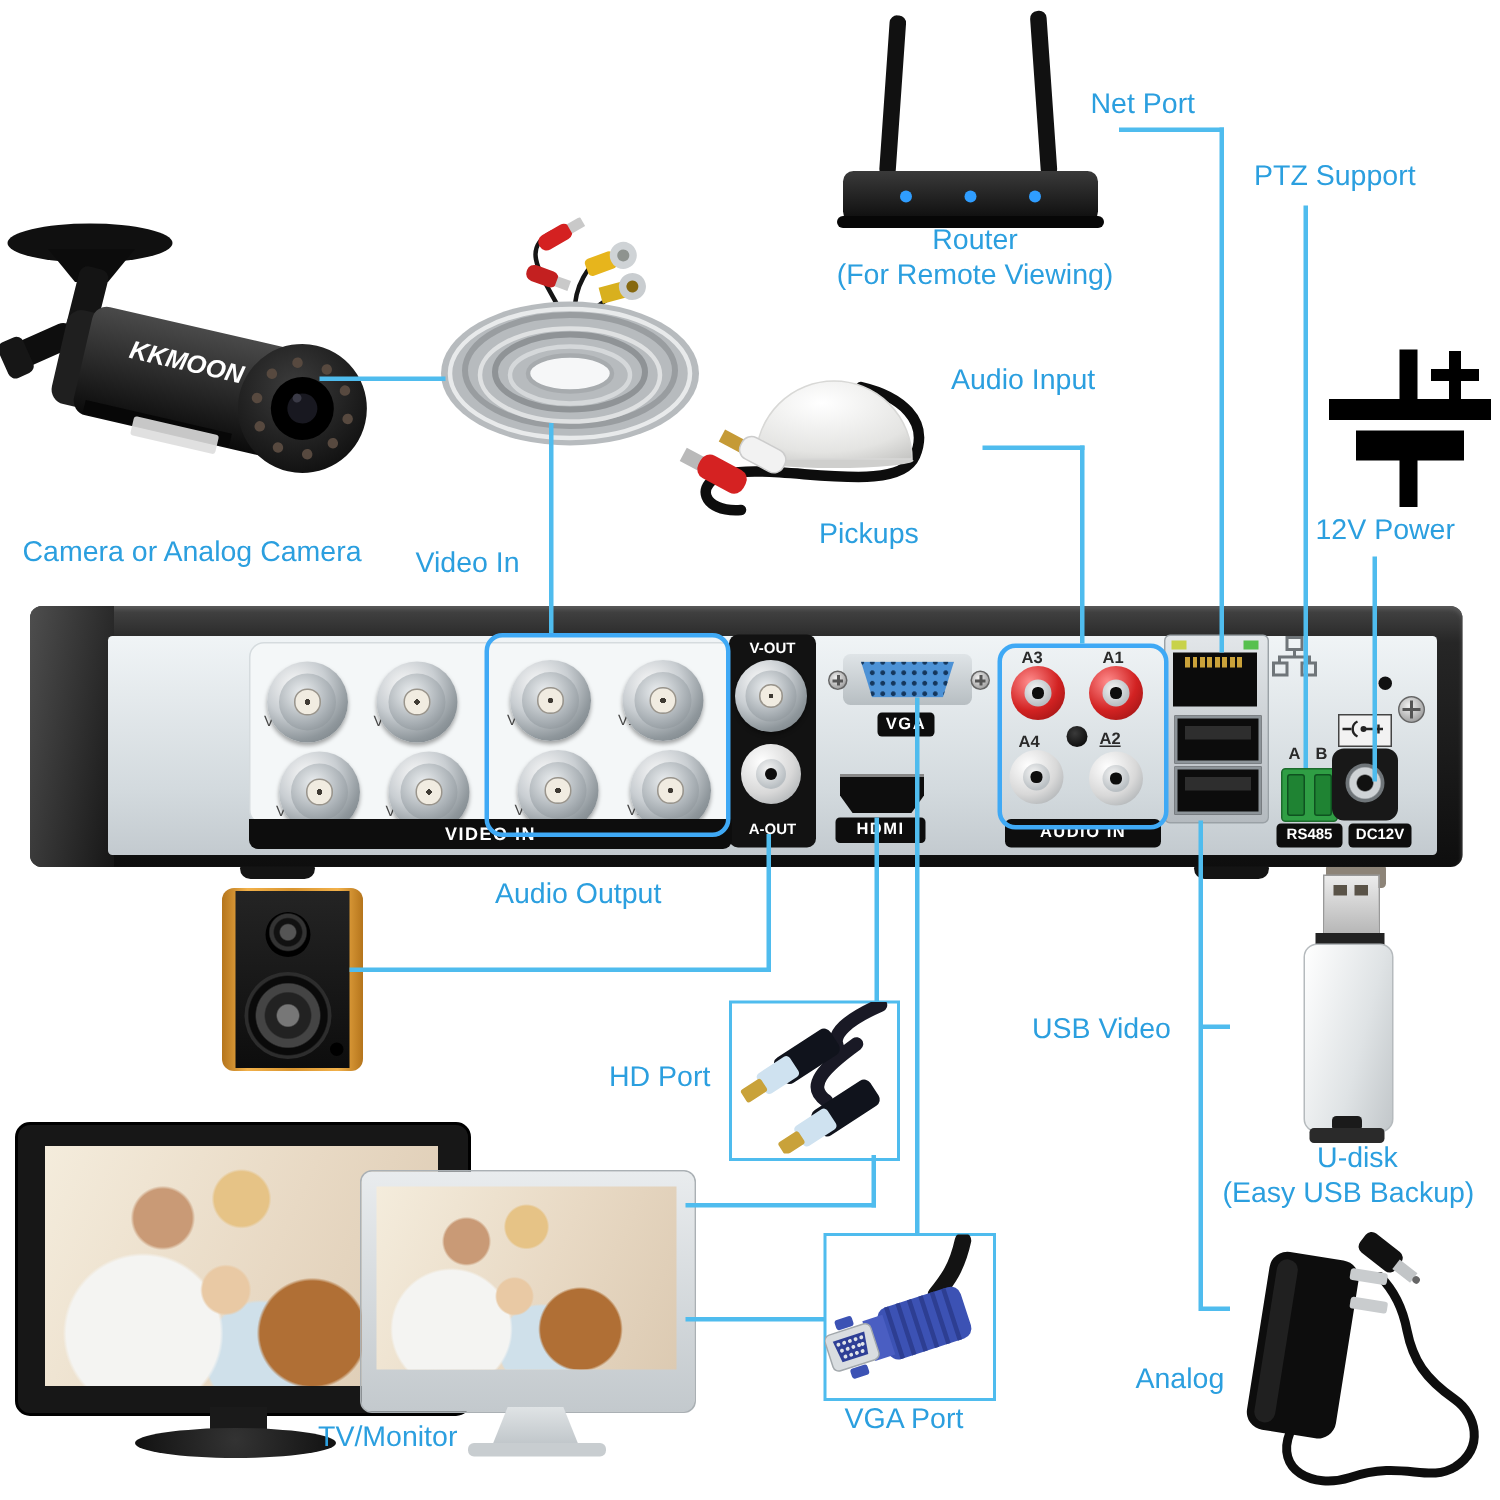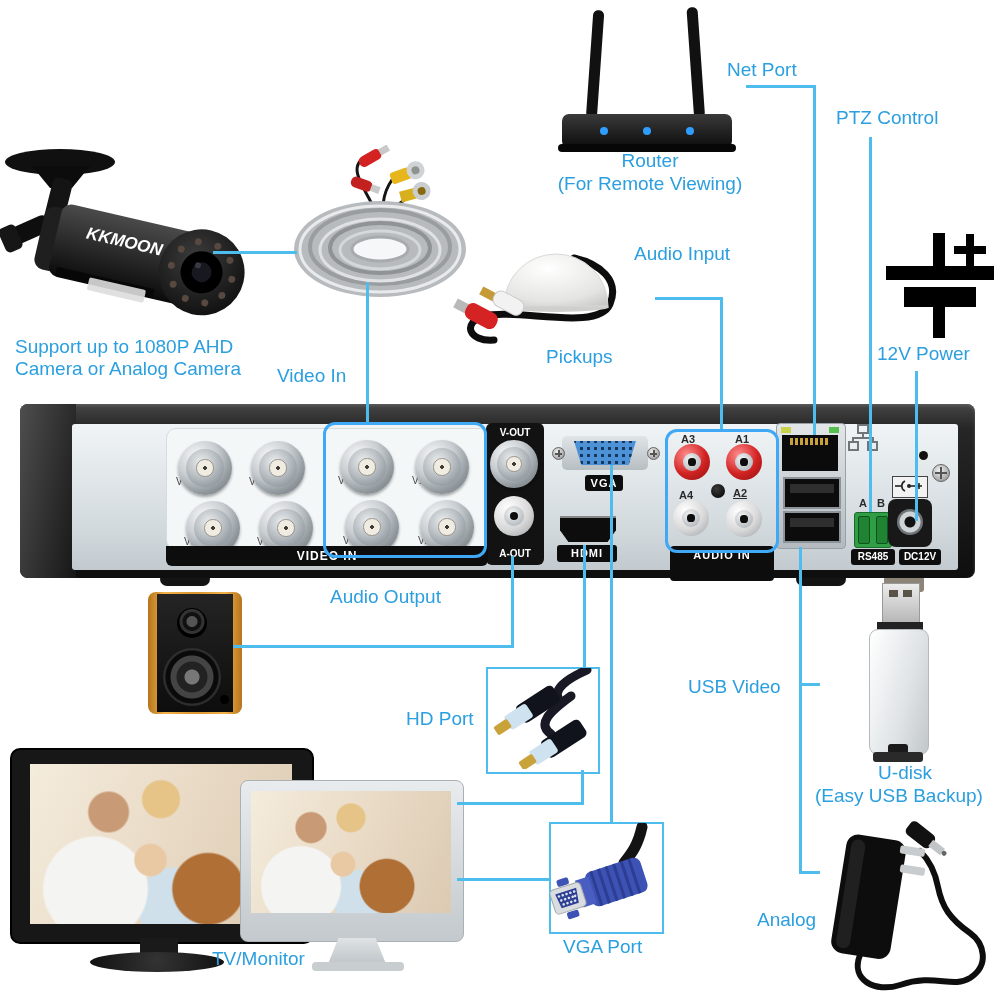--- a/index.html
+++ b/index.html
@@ -68,21 +68,21 @@
     <rect x="4" y="110" width="170" height="34" rx="7" fill="url(#routg)"></rect>
     <rect x="0" y="140" width="178" height="8" rx="4" fill="#070707"></rect>
     <circle cx="46" cy="127" r="4" fill="#2f9dff"></circle>
     <circle cx="89" cy="127" r="4" fill="#2f9dff"></circle>
     <circle cx="132" cy="127" r="4" fill="#2f9dff"></circle>
   </svg>
   <div class="lbl" style="left:590px;top:150px;width:120px;text-align:center;">Router</div>
   <div class="lbl" style="left:540px;top:173px;width:220px;text-align:center;">(For Remote Viewing)</div>
 
   <div class="lbl" style="left:727px;top:59px;">Net Port</div>
-  <div class="lbl" style="left:836px;top:107px;">PTZ Control</div>
+  <div class="lbl" style="left:836px;top:107px;">PTZ Support</div>
 
   <svg class="abs" style="left:-2px;top:142px;width:252px;height:200px;" viewBox="0 0 252 200">
     <defs>
       <linearGradient id="camg" x1="0" y1="0" x2="0" y2="1">
         <stop offset="0" stop-color="#4a4a4a"></stop>
           <stop offset="1" stop-color="#0a0a0a"></stop>
       </linearGradient>
       <radialGradient id="camf" cx="0.4" cy="0.35" r="0.8">
         <stop offset="0" stop-color="#3c3c3c"></stop>
           <stop offset="1" stop-color="#0a0a0a"></stop>
@@ -112,21 +112,20 @@
         <circle cx="181" cy="93" r="3.5"></circle>
           <circle cx="196" cy="82" r="3.5"></circle>
         <circle cx="216" cy="82" r="3.5"></circle>
           <circle cx="231" cy="93" r="3.5"></circle>
       </g>
       <circle cx="206" cy="111" r="21" fill="#000"></circle>
       <circle cx="206" cy="111" r="10" fill="#181820"></circle>
       <circle cx="201" cy="105" r="3" fill="#3a3a46"></circle>
     </g>
   </svg>
-  <div class="lbl" style="left:15px;top:336px;">Support up to 1080P AHD</div>
   <div class="lbl" style="left:15px;top:358px;">Camera or Analog Camera</div>
 
   <svg class="abs" style="left:288px;top:145px;width:190px;height:155px;" viewBox="0 0 190 155">
     <g stroke-linecap="round">
       <path d="M88,66 C70,34 60,20 80,10" stroke="#151515" stroke-width="3" fill="none"></path>
       <path d="M95,64 C95,44 105,32 112,27" stroke="#151515" stroke-width="3" fill="none"></path>
       <path d="M100,68 C115,54 125,50 130,46" stroke="#151515" stroke-width="3" fill="none"></path>
       <g transform="rotate(-30 85 12)">
         <rect x="70" y="6" width="24" height="11" rx="5" fill="#d42121"></rect>
         <rect x="93" y="8" width="10" height="7" fill="#c9c9c9"></rect>
@@ -230,21 +229,21 @@
   <div class="hbox" style="left:665px;top:429px;width:108px;height:118px;"></div>
   <span class="alab" style="left:681px;top:433px;">A3</span>
   <span class="alab" style="left:735px;top:433px;">A1</span>
   <span class="alab" style="left:679px;top:489px;text-align:center;">A4</span>
   <span class="alab" style="left:733px;top:487px;text-decoration:underline;">A2</span>
   <div class="rca red" style="left:674px;top:444px;width:36px;height:36px;z-index:7;"></div>
   <div class="rca red" style="left:726px;top:444px;width:36px;height:36px;z-index:7;"></div>
   <div class="rca white" style="left:673px;top:500px;width:36px;height:36px;z-index:7;"></div>
   <div class="rca white" style="left:726px;top:501px;width:36px;height:36px;z-index:7;"></div>
   <div class="abs" style="left:711px;top:484px;width:14px;height:14px;border-radius:50%;background:radial-gradient(circle at 40% 35%,#3a3a3a,#000);z-index:7;"></div>
-  <div class="blackbar" style="left:670px;top:546px;width:104px;height:35px;font-size:11px;line-height:19px;border-radius:4px;z-index:8;text-align:center;">AUDIO IN</div>
+  <div class="blackbar" style="left:670px;top:546px;width:104px;height:19px;font-size:11px;line-height:19px;border-radius:4px;z-index:8;text-align:center;">AUDIO IN</div>
 
   <div class="abs" style="left:776px;top:423px;width:68px;height:124px;border-radius:4px;background:linear-gradient(#e2e6e9,#b4babf);border:1px solid #9aa1a6;z-index:6;"></div>
   <div class="abs" style="left:781px;top:427px;width:10px;height:6px;background:#c8d24a;z-index:7;"></div>
   <div class="abs" style="left:829px;top:427px;width:10px;height:6px;background:#56c04e;z-index:7;"></div>
   <div class="eth" style="left:782px;top:435px;width:56px;height:36px;z-index:7;"></div>
   <div class="usbp" style="left:783px;top:477px;width:54px;height:28px;z-index:7;"></div>
   <div class="usbp" style="left:783px;top:511px;width:54px;height:28px;z-index:7;"></div>
   <svg class="abs" style="left:848px;top:424px;width:30px;height:28px;z-index:7;" viewBox="0 0 30 28">
     <g fill="none" stroke="#6f7579" stroke-width="2">
       <rect x="10" y="1" width="10" height="8"></rect>

